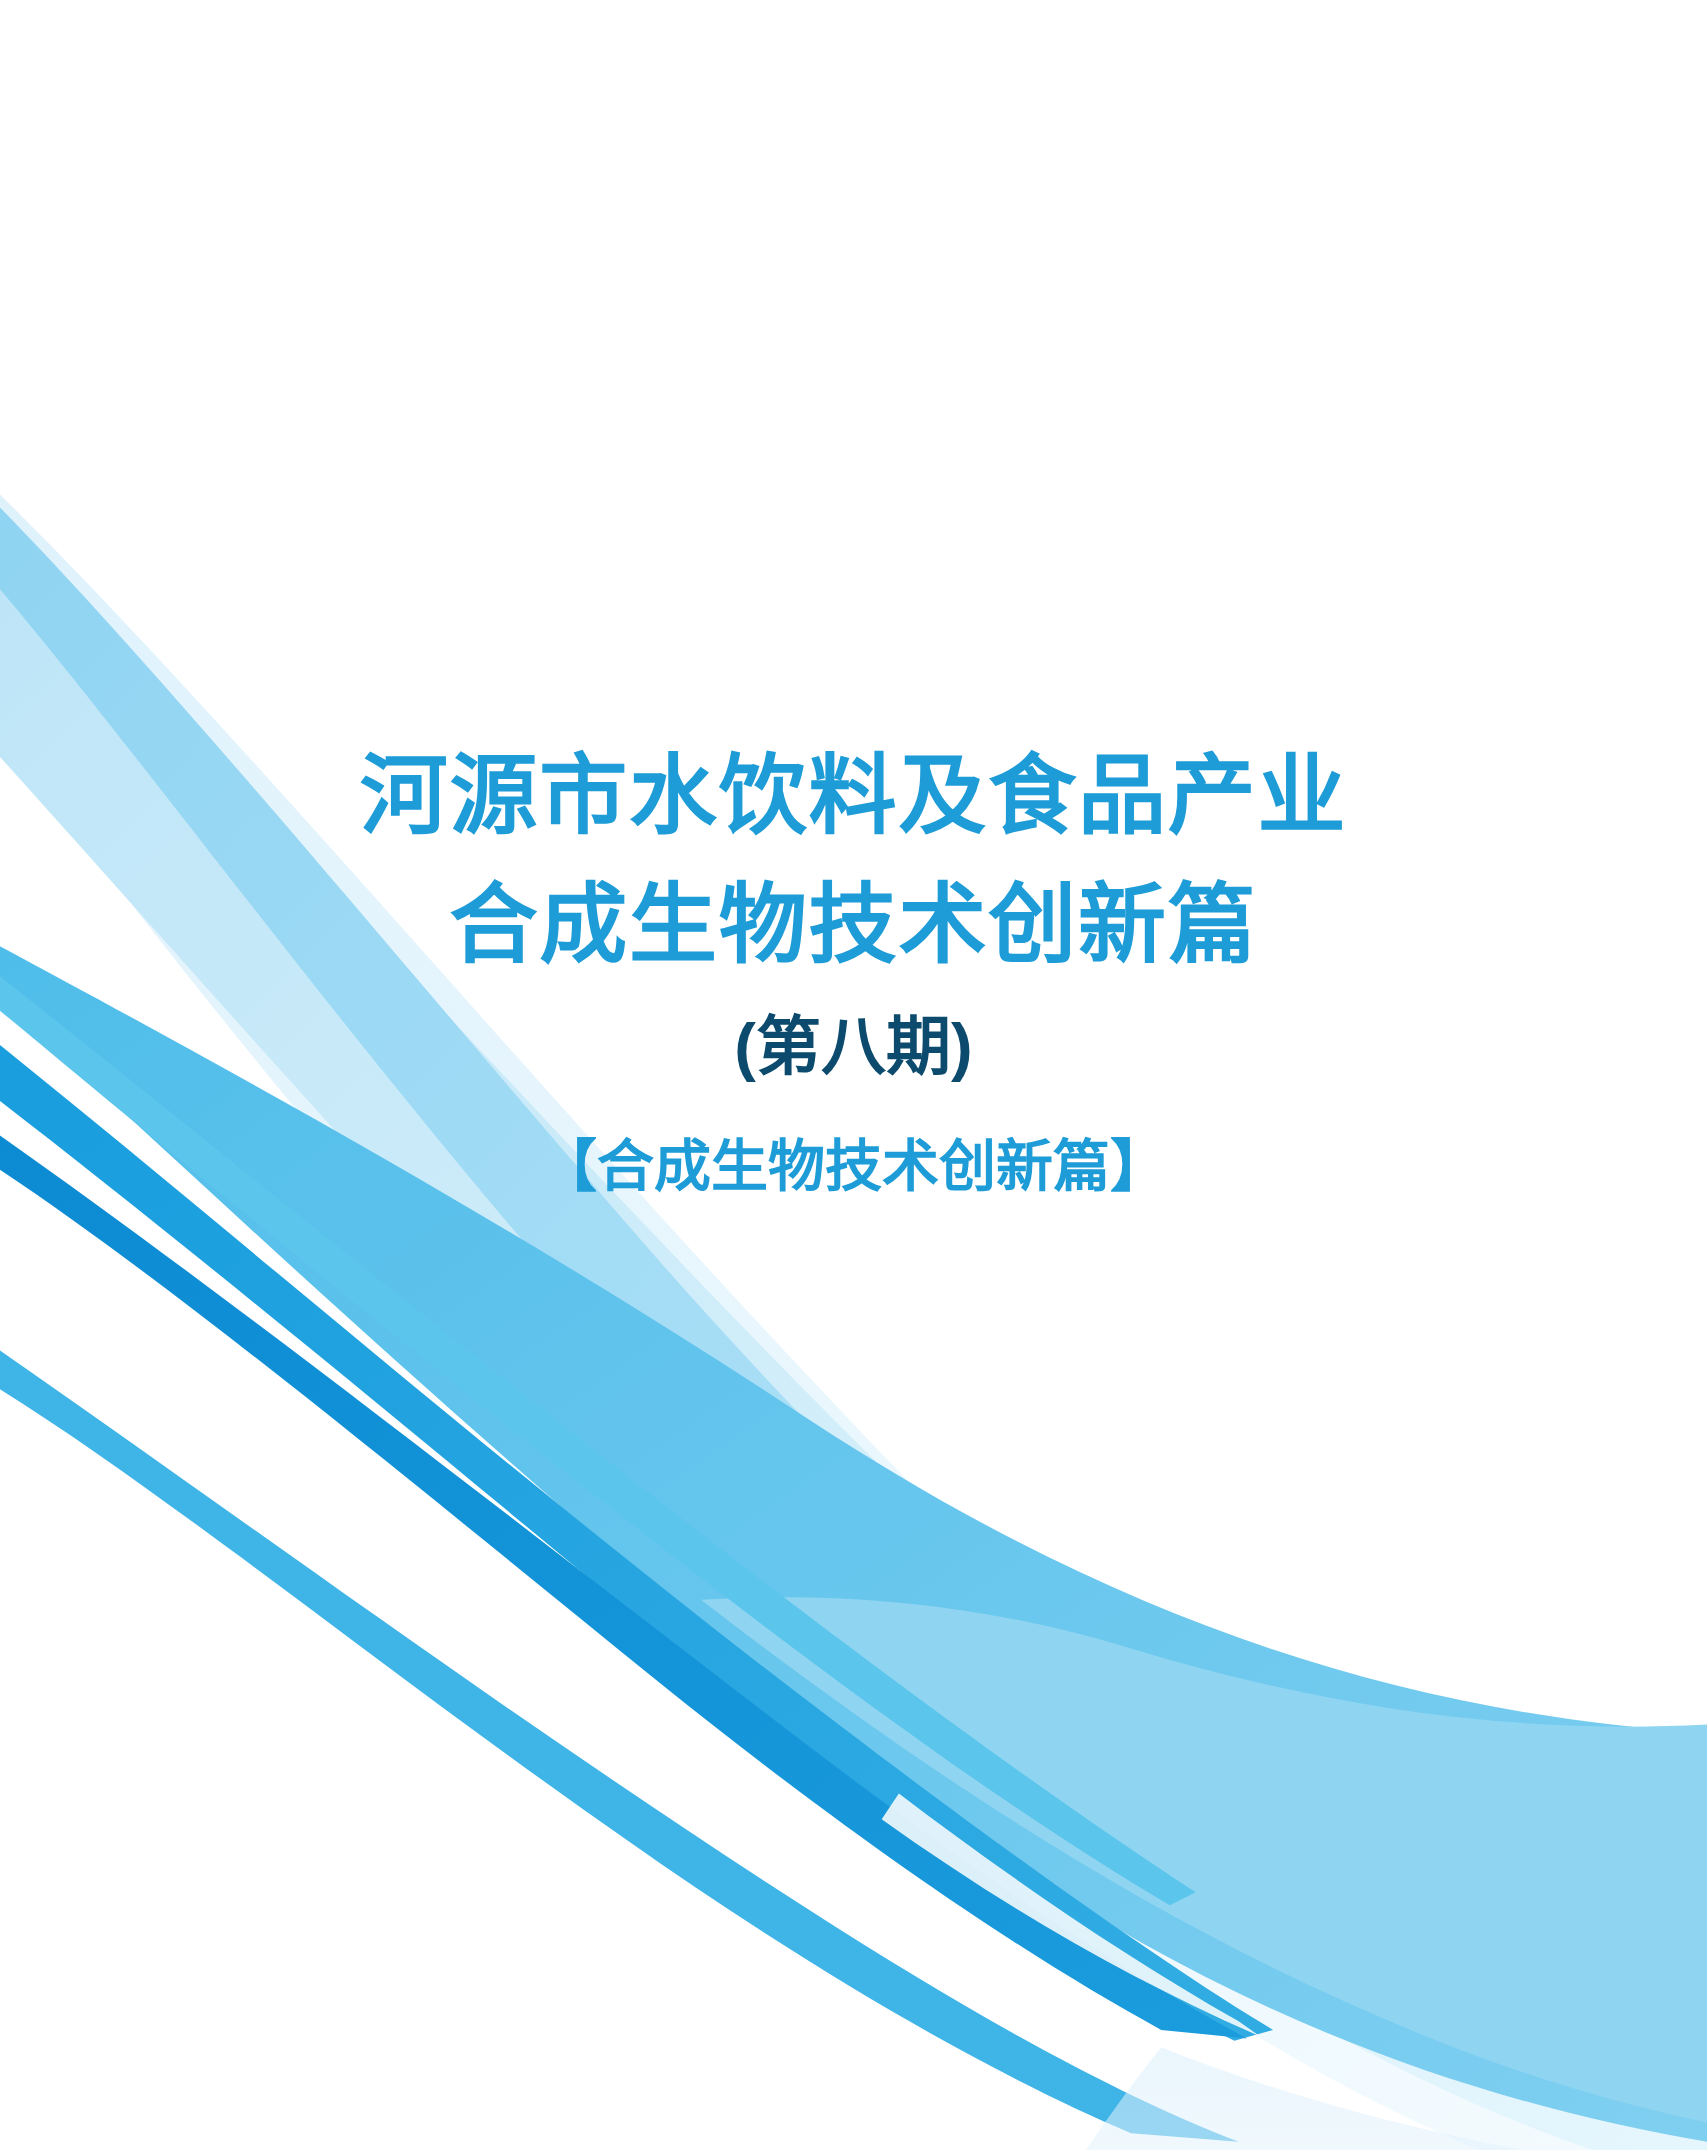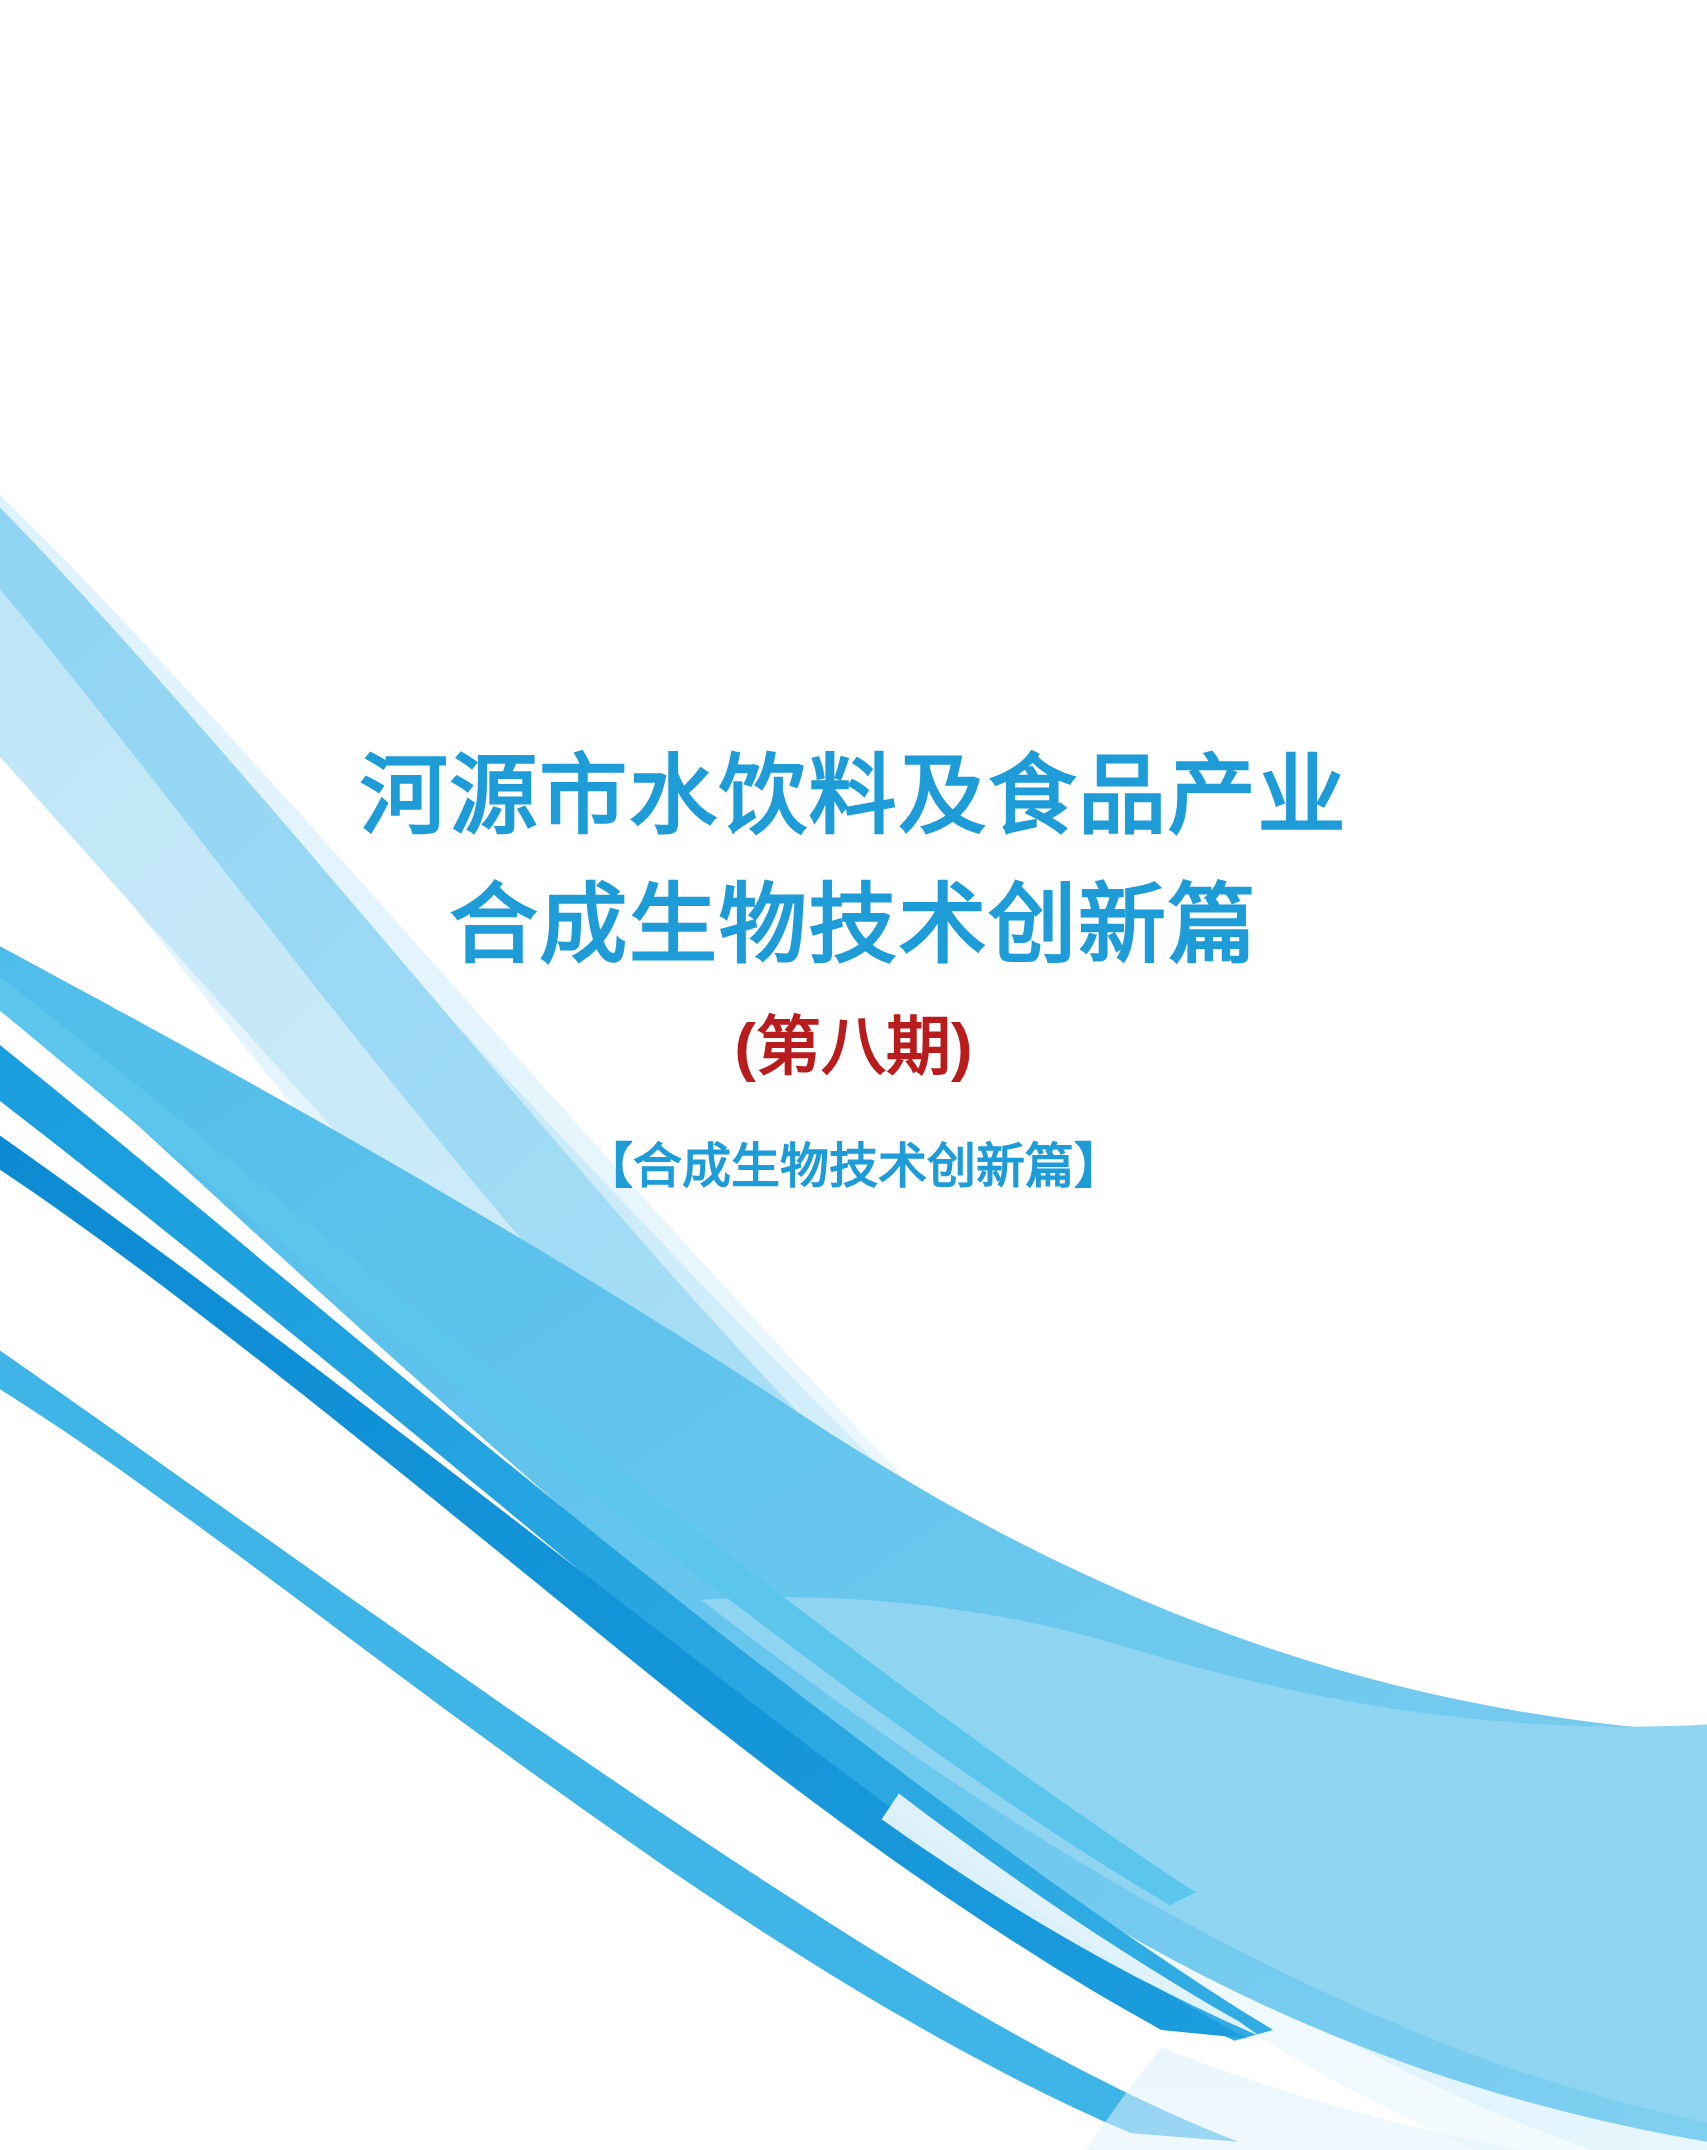--- a/index.html
+++ b/index.html
@@ -58,27 +58,27 @@
     font-size: 88px;
     line-height: 129px;
   }
   #title-line-2 {
     font-size: 88px;
     line-height: 129px;
   }
   #issue-number {
     font-size: 65px;
     line-height: 115px;
-    color: #b91c1c;
+    color: #0c4a6e;
     font-weight: bold;
     display: block;
     white-space: nowrap;
   }
   #topic-subtitle {
-    font-size: 49px;
+    font-size: 57px;
     line-height: 125px;
     color: #1e9cd7;
     font-weight: bold;
     display: block;
     white-space: nowrap;
   }
 
   
   #issuer-block {
     position: absolute;

